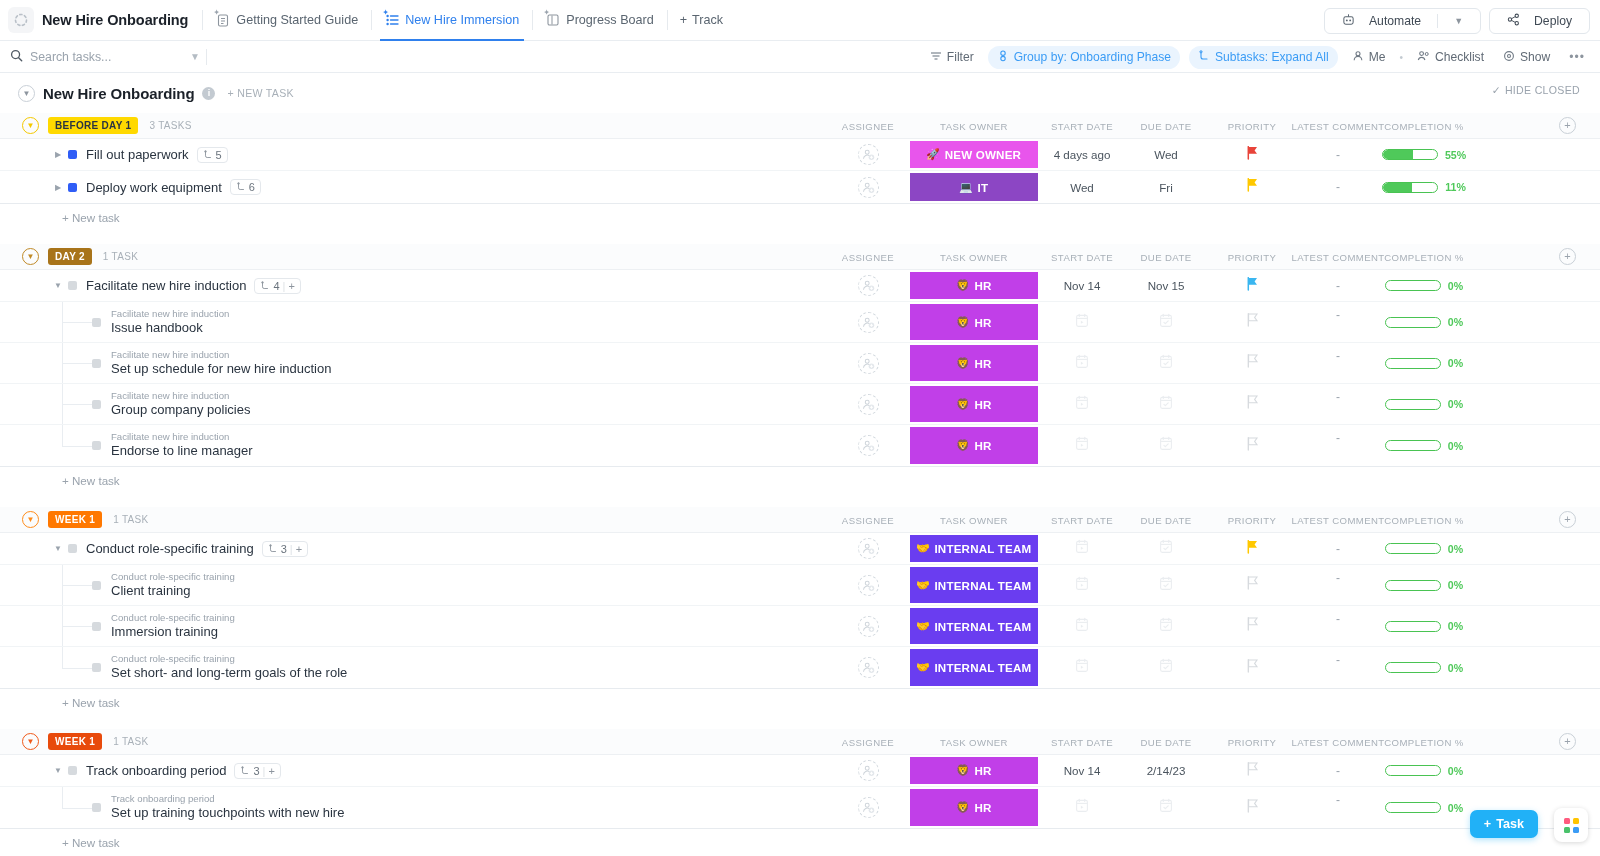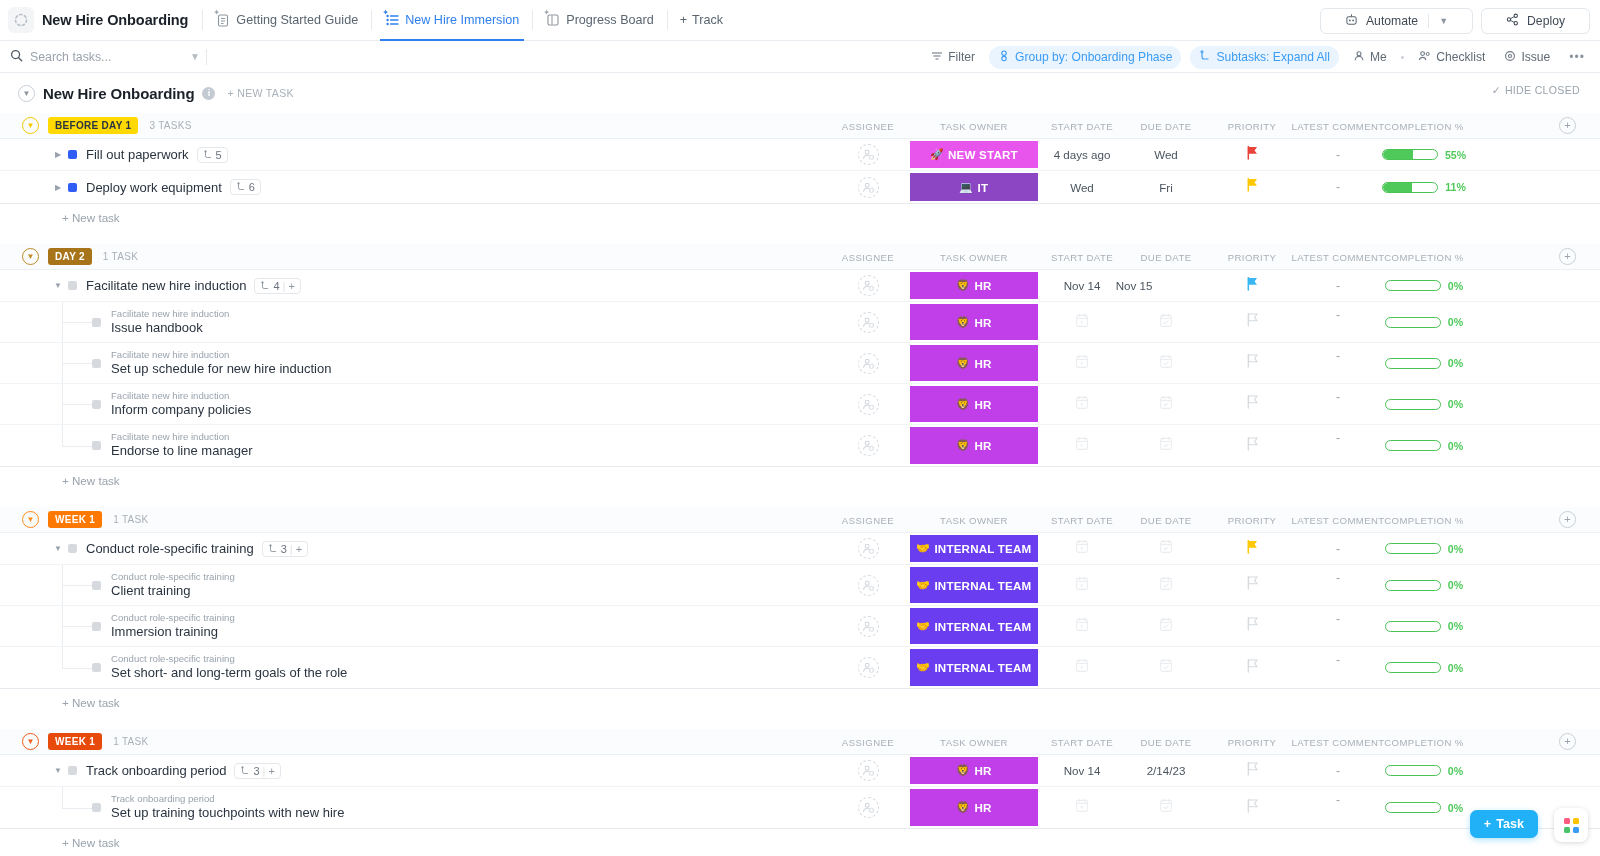--- a/index.html
+++ b/index.html
@@ -63,22 +63,22 @@
   }
   .tab-add {
     display: flex; align-items: center; gap: 5px;
     padding: 0 12px; font-size: 12.6px; color: #5a6570; cursor: pointer;
   }
   .topbar-right {
     position: absolute; right: 10px; top: 0; height: 41px;
     display: flex; align-items: center; gap: 8px;
   }
   .btn-outline {
-    display: flex; align-items: center; gap: 8px;
-    height: 26px; padding: 0 24px;
+    display: flex; align-items: center; gap: 14px;
+    height: 26px; padding: 0 17px;
     border: 1px solid #e2e7ec; border-radius: 6px;
     font-size: 12.2px; color: #404a55; background:#fff; cursor: pointer;
   }
   .btn-outline .vsep { width:1px; height:14px; background:#e2e7ec; margin:0 2px; }
 
   
   .filterbar {
     height: 32px;
     display: flex; align-items: center;
     border-bottom: 1px solid #e9edf1;
@@ -417,21 +417,21 @@
       </span>
       <span>Checklist</span>
     </div>
     <div class="fb-item">
       <span>
         <svg width="12" height="12" viewBox="0 0 12 12">
             <circle cx="6" cy="6" r="4.4" fill="none" stroke="#707a85" stroke-width="1.1"></circle>
             <circle cx="6" cy="6" r="1.5" fill="none" stroke="#707a85" stroke-width="1.1"></circle>
           </svg>
       </span>
-      <span>Issue</span>
+      <span>Show</span>
     </div>
     <div class="fb-item">
       <span style="letter-spacing:1px;color:#8d959e;">•••</span>
     </div>
   </div>
 </div>
 
 <div class="list-head">
   <div class="lh-caret">▼</div>
   <div class="lh-title">New Hire Onboarding</div>
@@ -479,21 +479,21 @@
                 <path d="M1.6 11.6 a4.1 4.1 0 0 1 6.6 -3.1" fill="none" stroke="#cfd5db" stroke-width="1.1"></path>
                 <circle cx="10.2" cy="10" r="3" fill="#e4e8ec"></circle>
                 <line x1="10.2" y1="8.4" x2="10.2" y2="11.6" stroke="#fff" stroke-width="1.1"></line>
                 <line x1="8.6" y1="10" x2="11.8" y2="10" stroke="#fff" stroke-width="1.1"></line>
               </svg>
             </div>
           </div>
           <div class="cell" style="left:910px;width:128px;padding:2px 0;">
             <div class="owner-chip" style="background:#e855ec">
               <span class="owner-em">🚀</span>
-              <span>NEW START</span>
+              <span>NEW OWNER</span>
             </div>
           </div>
           <div class="cell" style="left:1040px;width:84px;">
             <span class="date-txt">4 days ago</span>
           </div>
           <div class="cell" style="left:1126px;width:80px;">
             <span class="date-txt">Wed</span>
           </div>
           <div class="cell" style="left:1208px;width:88px;">
             <span><svg width="13" height="14" viewBox="0 0 13 14">
@@ -613,21 +613,21 @@
           </div>
           <div class="cell" style="left:910px;width:128px;padding:2px 0;">
             <div class="owner-chip" style="background:#c13fe8">
               <span class="owner-em">🦁</span>
               <span>HR</span>
             </div>
           </div>
           <div class="cell" style="left:1040px;width:84px;">
             <span class="date-txt">Nov 14</span>
           </div>
-          <div class="cell" style="left:1094px;width:80px;text-align:right;">
+          <div class="cell" style="left:1126px;width:80px;text-align:right;">
             <span class="date-txt">Nov 15</span>
           </div>
           <div class="cell" style="left:1208px;width:88px;">
             <span><svg width="13" height="14" viewBox="0 0 13 14">
                 <path d="M2.6 1 L11 1 L8.6 4.4 L11 7.8 L2.6 7.8 Z" fill="#3ab6f0"></path>
                 <line x1="2.3" y1="0.7" x2="2.3" y2="13" stroke="#3ab6f0" stroke-width="1.5" stroke-linecap="round"></line>
               </svg></span>
           </div>
           <div class="cell" style="left:1288px;width:100px;">
             <span class="dash">-</span>
@@ -773,21 +773,21 @@
         </div>
         <div class="row sub">
           <div class="sub-tree">
             <div class="vl"></div>
             <div class="hl"></div>
           </div>
           <div class="sub-body">
             <span class="sub-status"></span>
             <span class="sub-text">
               <span class="sub-parent">Facilitate new hire induction</span>
-              <span class="sub-title">Inform company policies</span>
+              <span class="sub-title">Group company policies</span>
             </span>
           </div>
           <div class="cell" style="left:830px;width:76px;">
             <div class="avatar-add">
               <svg width="13" height="13" viewBox="0 0 14 14">
                 <circle cx="5.6" cy="4.6" r="2.1" fill="none" stroke="#cfd5db" stroke-width="1.1"></circle>
                 <path d="M1.6 11.6 a4.1 4.1 0 0 1 6.6 -3.1" fill="none" stroke="#cfd5db" stroke-width="1.1"></path>
                 <circle cx="10.2" cy="10" r="3" fill="#e4e8ec"></circle>
                 <line x1="10.2" y1="8.4" x2="10.2" y2="11.6" stroke="#fff" stroke-width="1.1"></line>
                 <line x1="8.6" y1="10" x2="11.8" y2="10" stroke="#fff" stroke-width="1.1"></line>

